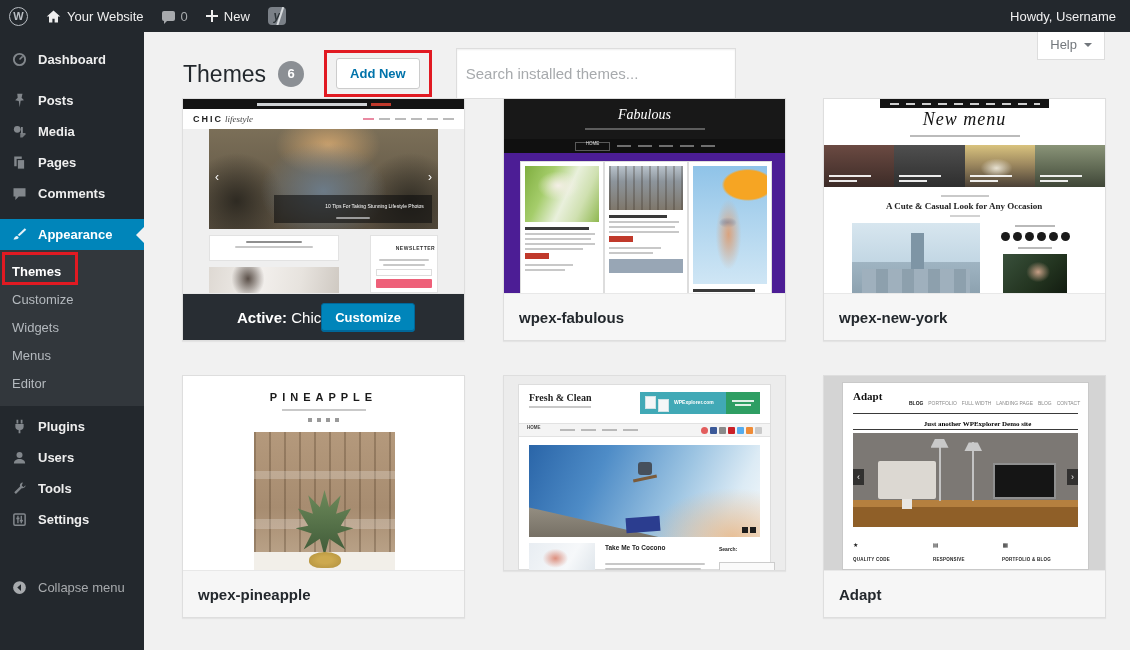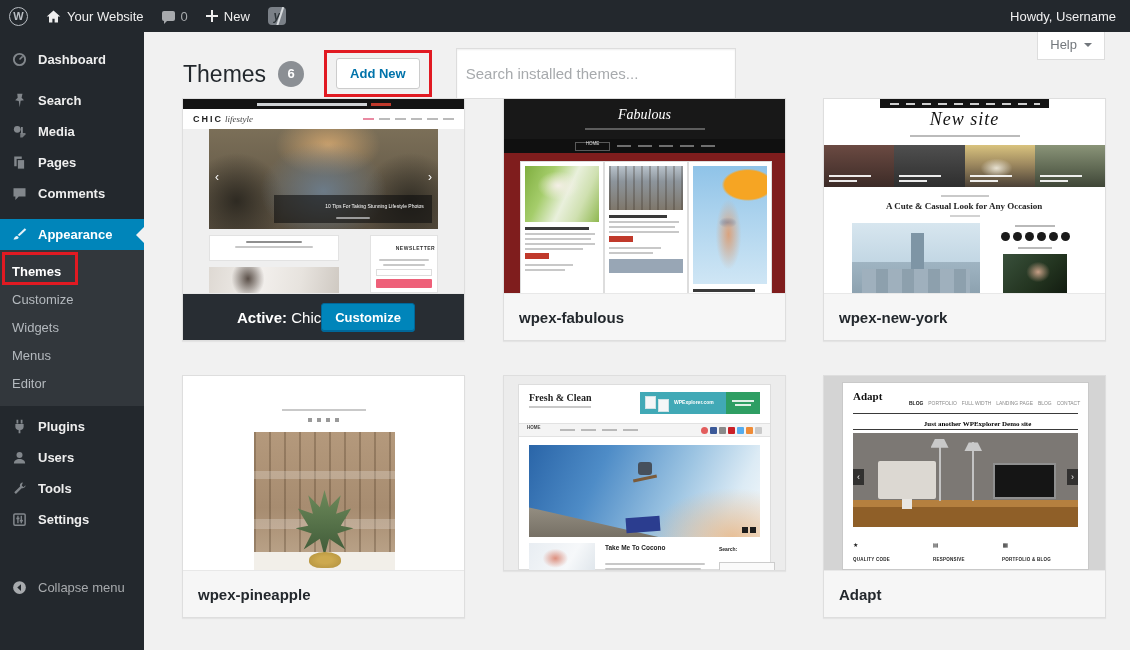--- a/index.html
+++ b/index.html
@@ -104,21 +104,21 @@
   .c-news{position:absolute;right:26px;top:136px;width:68px;height:58px;background:#fff;border:1px solid #e2e2e2;padding:4px 5px;text-align:center;}
   .c-news .mt{font-weight:bold;letter-spacing:1px;color:#333;}
   .c-input{height:7px;border:1px solid #ddd;margin-top:3px;}
   .c-btn{height:9px;background:#ee6079;border-radius:1px;margin-top:3px;}
   .c-ph2{position:absolute;left:26px;top:168px;width:130px;height:26px;
     background:
       radial-gradient(22px 26px at 30% 45%, #5a4f48 0%, rgba(90,79,72,0) 75%),
       linear-gradient(100deg,#ded9d3 0%,#f2efec 40%,#e7e3de 70%,#cfc9c2 100%);}
 
   
-  .fab{background:#7f1d1d;}
+  .fab{background:#4c1d95;}
   .f-head{position:absolute;top:0;left:0;right:0;height:40px;background:#181818;text-align:center;padding-top:6px;}
   .f-logo{color:#fff;font-size:14px;font-style:italic;}
   .f-sub{width:120px;height:2px;background:#5d5d5d;margin:5px auto 0;}
   .f-nav{position:absolute;top:40px;left:0;right:0;height:14px;background:#101010;display:flex;align-items:center;justify-content:center;gap:7px;}
   .f-home{border:1px solid #5a5a5a;padding:0 3px;height:9px;display:flex;align-items:center;}
   .f-home .mt{color:#ddd;font-size:9px;}
   .f-nav i{display:block;width:14px;height:2px;background:#6f6f6f;}
   .f-col{position:absolute;top:62px;width:84px;background:#fff;border:1px solid #ddd;padding:4px;height:140px;}
   .f-c1{left:16px;} .f-c2{left:100px;} .f-c3{left:184px;}
   .f-ph1{height:56px;background:
@@ -284,21 +284,21 @@
         </span>
         <span>Dashboard</span>
       </li>
       <li class="sep"></li>
       <li class="mi">
         <span class="mico">
           <svg width="15" height="15" viewBox="0 0 20 20" fill="currentColor">
               <path d="M7 1h7l-1.2 5.2L16 9.5l-4.5.8L10.3 19 9 10.6 4.2 9.8 7.6 6.2z"></path>
             </svg>
         </span>
-        <span>Search</span>
+        <span>Posts</span>
       </li>
       <li class="mi">
         <span class="mico">
           <svg width="15" height="15" viewBox="0 0 20 20" fill="currentColor">
               <circle cx="7" cy="7" r="4.5"></circle>
               <path d="M11 12h7v2l-4 4h-3z" opacity=".85"></path>
               <rect x="12" y="4" width="2.4" height="9"></rect>
             </svg>
         </span>
         <span>Media</span>
@@ -504,21 +504,21 @@
       <div class="namebar">
         <span>wpex-fabulous</span>
       </div>
     </div>
 
     <div class="card" style="left:663px;top:66px;">
       <div class="preview">
         <div class="ny-top">
             <i></i>
           </div>
-        <div class="ny-logo serif">New site</div>
+        <div class="ny-logo serif">New menu</div>
         <div class="ny-sub"></div>
         <div class="ny-strip">
           <div class="ny-img i1">
               <i></i>
               <em></em>
             </div>
           <div class="ny-img i2">
               <i></i>
               <em></em>
             </div>
@@ -554,20 +554,21 @@
           <div class="ny-port"></div>
         </div>
       </div>
       <div class="namebar">
         <span>wpex-new-york</span>
       </div>
     </div>
 
     <div class="card" style="left:22px;top:343px;">
       <div class="preview">
+        <div class="p-logo">PINEAPPLE</div>
         <div class="p-tag"></div>
         <div class="p-soc">
             <i></i>
             <i></i>
             <i></i>
             <i></i>
           </div>
         <div class="p-photo">
           <div class="p-crown"></div>
           <div class="p-body"></div>

